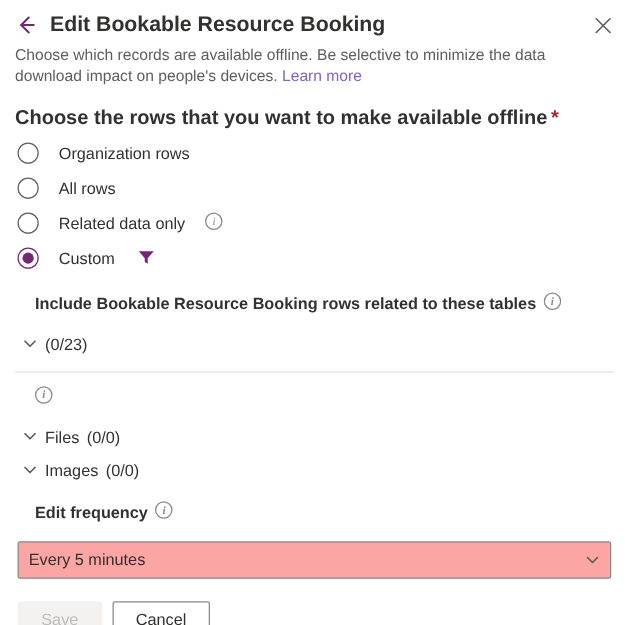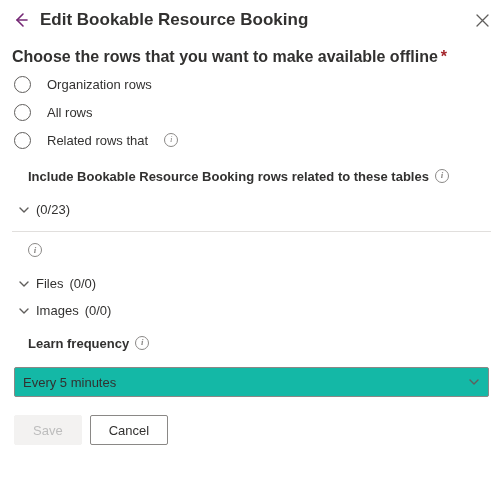--- a/index.html
+++ b/index.html
@@ -55,21 +55,21 @@
     display:flex; align-items:center; gap:6px;
     font-size:13px; margin:8px 0 4px 6px; cursor:pointer;
   }
   .chev { display:inline-flex; }
   hr.divider { border:none; border-top:1px solid #e1dfdd; margin:10px 0 6px 0; }
   .select-row { margin-top:6px; }
   .select {
     width: calc(100% - 4px); margin-left:2px;
     height:30px; border:1px solid #8a8886; border-radius:2px;
     display:flex; align-items:center; justify-content:space-between;
-    padding:0 8px; font-size:13px; cursor:pointer; background:#14b8a6;
+    padding:0 8px; font-size:13px; cursor:pointer; background:#fca5a5;
   }
   .footer {
     display:flex; gap:8px; margin-top:18px; margin-left:2px;
   }
   .btn {
     height:30px; padding:0 18px; font-size:13px; border-radius:2px;
     display:inline-flex; align-items:center; justify-content:center; cursor:pointer;
   }
   .btn-save { background:#f3f2f1; color:#bdbdbd; border:1px solid #f3f2f1; cursor:default; }
   .btn-cancel { background:#fff; color:#323130; border:1px solid #8a8886; }
@@ -87,38 +87,51 @@
       </svg>
     </div>
     <div class="title">Edit Bookable Resource Booking</div>
     <div class="close-btn">
       <svg width="13" height="13" viewBox="0 0 13 13">
         <path d="M1 1 L12 12 M12 1 L1 12" stroke="#605e5c" stroke-width="1.3" stroke-linecap="round"></path>
       </svg>
     </div>
   </div>
 
+  <div class="desc">
+    <span>Choose which records are available offline. Be selective to minimize the data download impact on people's devices.</span>
+    <span class="learn-more">Learn more</span>
+  </div>
 
   <div class="section-label">
     <span>Choose the rows that you want to make available offline</span><span class="req">*</span>
   </div>
 
   <div class="radio-group" role="radiogroup">
     <div class="radio-row">
       <div class="radio"></div>
       <span class="radio-label">Organization rows</span>
     </div>
     <div class="radio-row">
       <div class="radio"></div>
       <span class="radio-label">All rows</span>
     </div>
     <div class="radio-row">
       <div class="radio"></div>
-      <span class="radio-label">Related rows that</span>
+      <span class="radio-label">Related data only</span>
       <span class="info-icon">i</span>
+    </div>
+    <div class="radio-row">
+      <div class="radio checked"></div>
+      <span class="radio-label">Custom</span>
+      <span class="filter-icon">
+        <svg width="14" height="14" viewBox="0 0 14 14">
+          <path d="M1 2 H13 L8.2 7.5 V12 L5.8 10.5 V7.5 Z" fill="#742774"></path>
+        </svg>
+      </span>
     </div>
   </div>
 
   <div class="sub-section">
     <span>Include Bookable Resource Booking rows related to these tables</span>
     <span class="info-icon">i</span>
   </div>
   <div class="collapser">
     <span class="chev">
       <svg width="12" height="12" viewBox="0 0 12 12">
@@ -146,21 +159,21 @@
     <span class="chev">
       <svg width="12" height="12" viewBox="0 0 12 12">
           <path d="M2 4 L6 8 L10 4" stroke="#605e5c" stroke-width="1.4" fill="none" stroke-linecap="round" stroke-linejoin="round"></path>
         </svg>
     </span>
     <span>Images</span>
     <span>(0/0)</span>
   </div>
 
   <div class="sub-section" style="margin-top:14px;">
-    <span>Learn frequency</span>
+    <span>Edit frequency</span>
     <span class="info-icon">i</span>
   </div>
   <div class="select-row">
     <div class="select">
       <span>Every 5 minutes</span>
       <span class="chev">
         <svg width="12" height="12" viewBox="0 0 12 12">
             <path d="M2 4 L6 8 L10 4" stroke="#605e5c" stroke-width="1.4" fill="none" stroke-linecap="round" stroke-linejoin="round"></path>
           </svg>
       </span>

